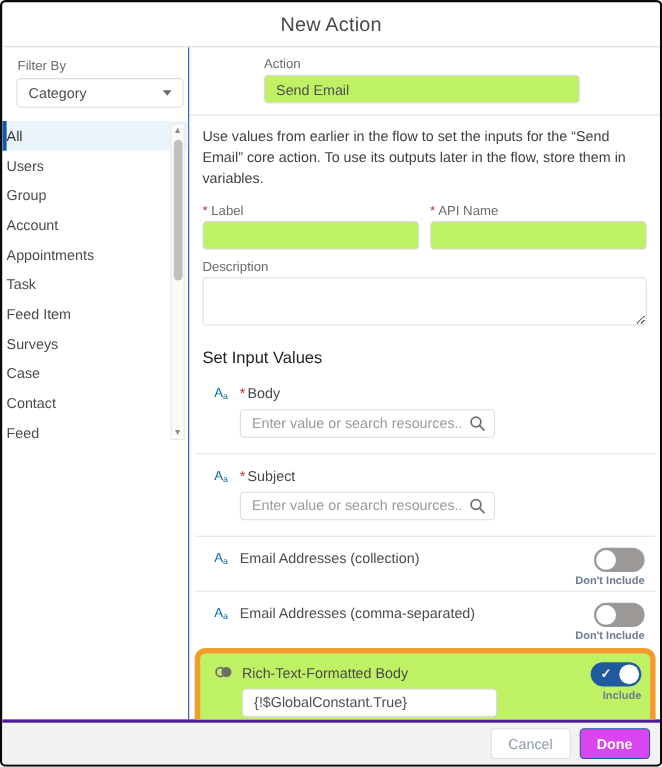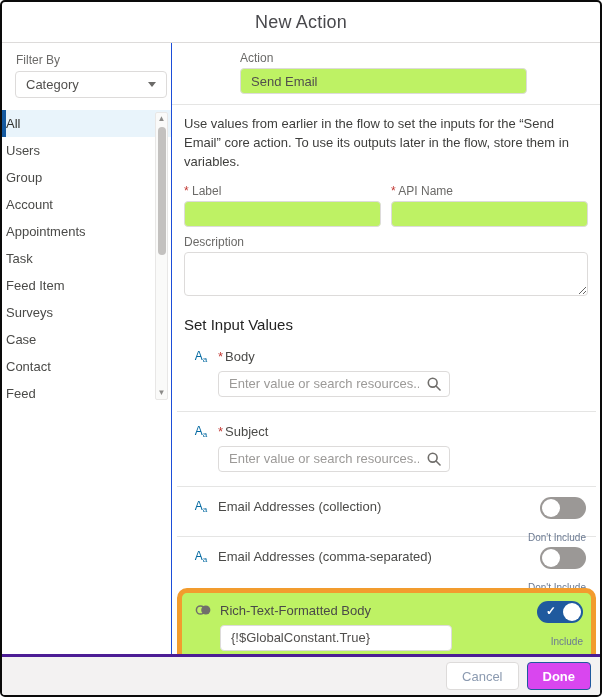--- a/index.html
+++ b/index.html
@@ -98,21 +98,21 @@
   .search-input::placeholder { color:#9c9a98; }
   .search-icon-wrap { position:absolute; right:9px; top:6px; pointer-events:auto; cursor:pointer; }
 
   
   .toggle-wrap { position:absolute; top:10px; right:10px; display:flex; flex-direction:column; align-items:flex-end; }
   .toggle { width:46px; height:22px; border-radius:12px; background:#9b9896; position:relative; cursor:pointer; }
   .toggle .knob { position:absolute; top:2px; left:2px; width:18px; height:18px; border-radius:50%; background:#fff; }
   .toggle.on { background:#1f5a9e; }
   .toggle.on .knob { left:auto; right:2px; }
   .toggle.on .check { position:absolute; left:9px; top:3px; color:#fff; font-size:12px; font-weight:bold; }
-  .toggle-state-label { font-size:10px; color:#6b7a92; margin-top:13px; }
+  .toggle-state-label { font-size:10px; color:#6b7a92; margin-top:3px;font-weight:bold; }
 
   
   .row.highlight {
     border:5px solid #f29c2e; border-radius:10px;
     margin:2px 0; padding:10px 8px 12px 13px; background:#bef264;
   }
   .row.highlight .toggle-wrap { top:8px; right:8px; }
 
   
   .modal-footer {

